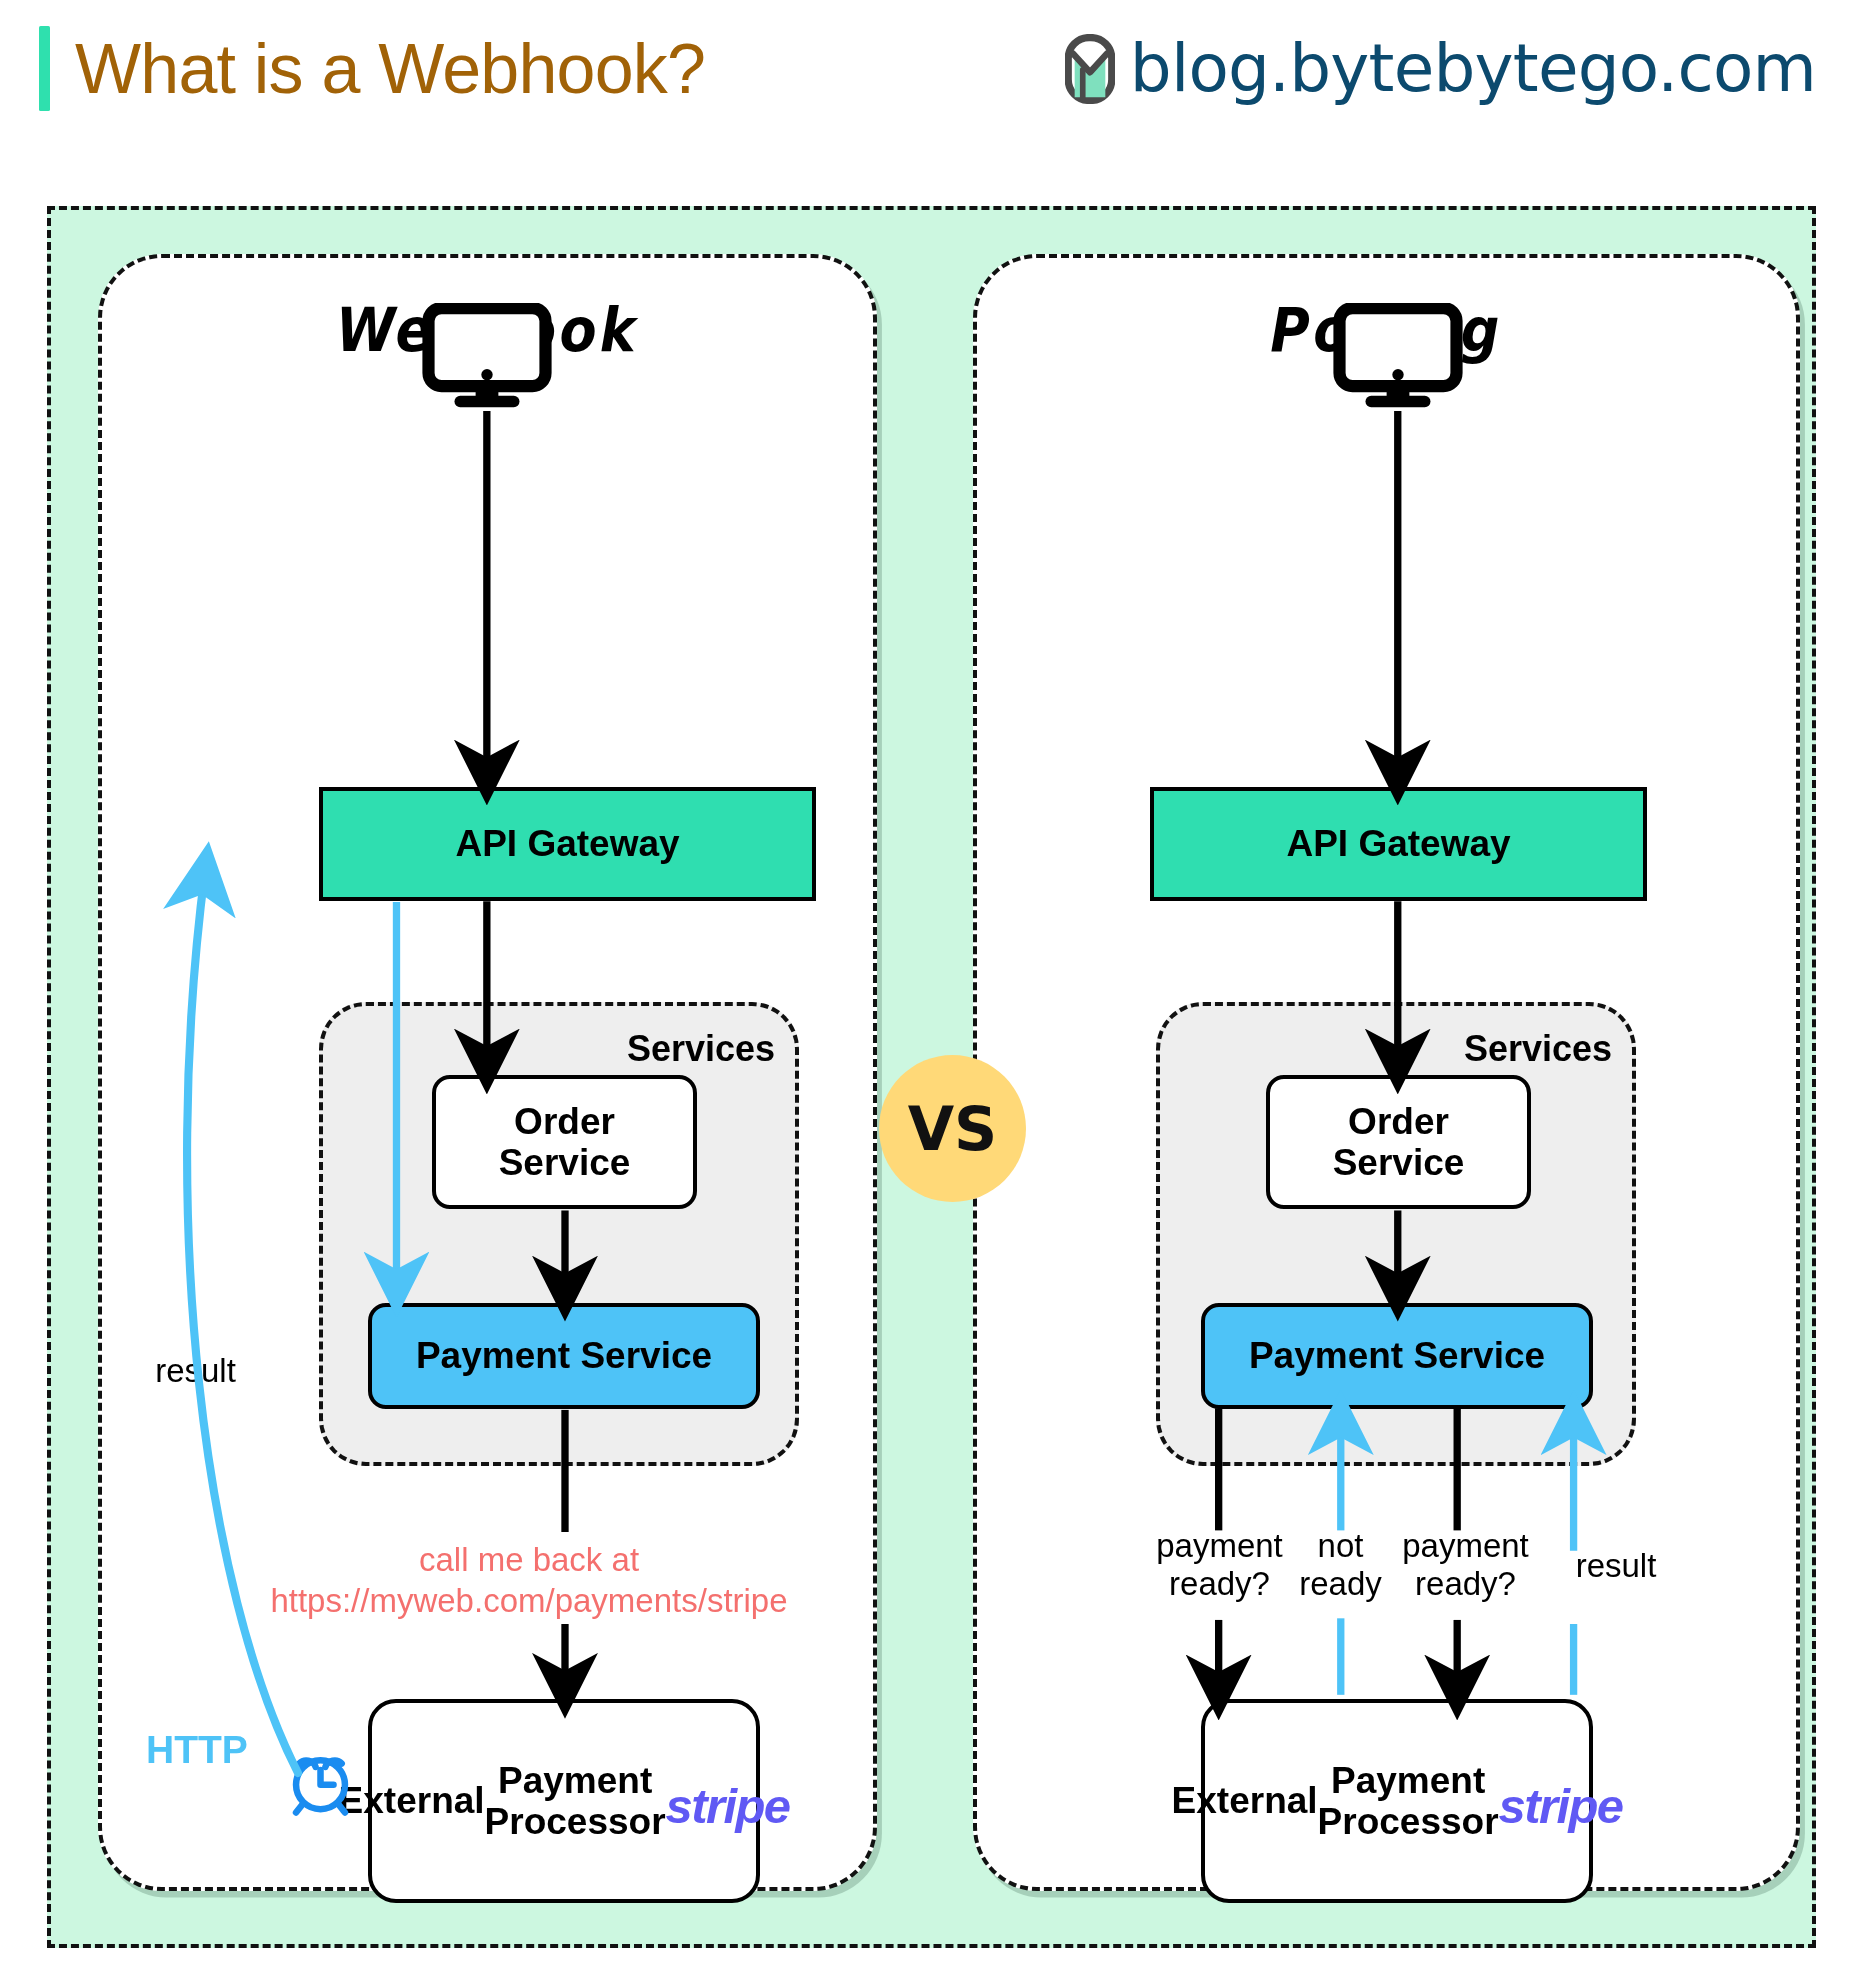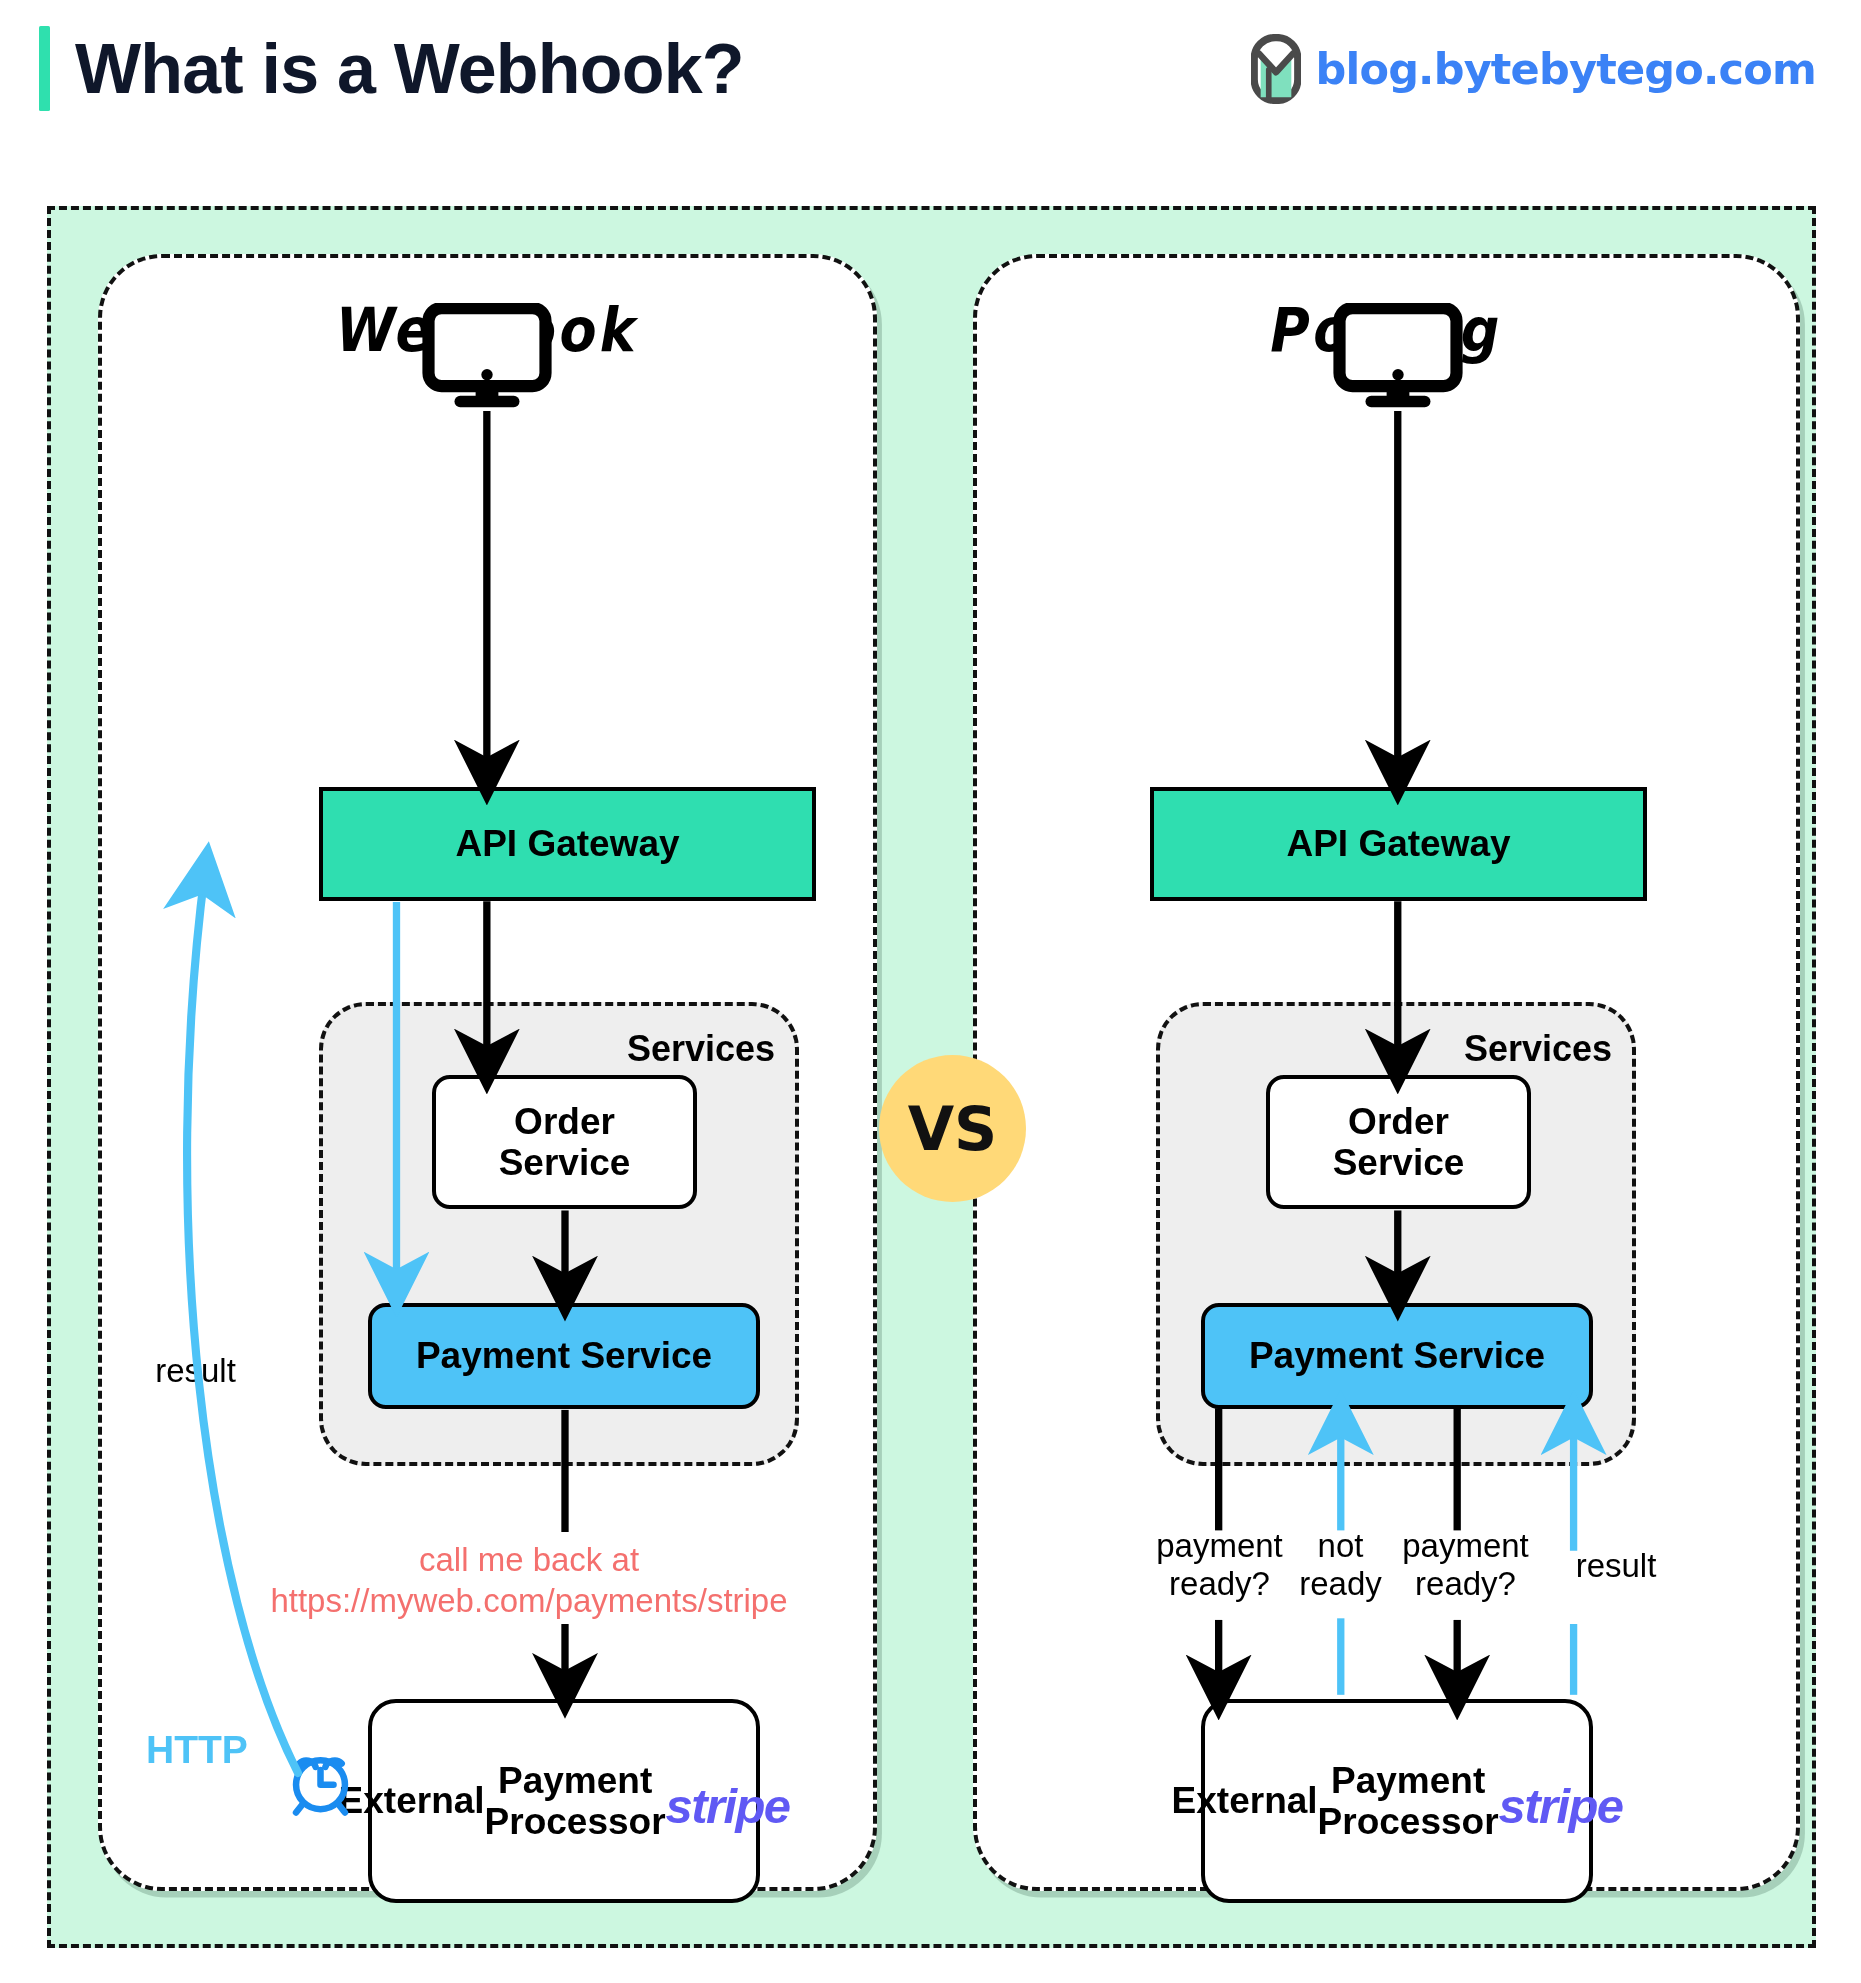--- a/index.html
+++ b/index.html
@@ -3,24 +3,24 @@
 <meta charset="utf-8">
 <style>
   html,body{margin:0;padding:0;background:#ffffff;}
   body{
     width:1861px;height:1983px;position:relative;overflow:hidden;
     font-family:"Liberation Sans", sans-serif;
   }
   
   #header{position:absolute;left:0;top:0;width:1861px;height:130px;}
   #title-accent{position:absolute;left:39px;top:26px;width:11.4px;height:85px;background:#2fe0ae;border-radius:1.6px;}
-  #page-title{position:absolute;left:75px;top:19.5px;font-size:70px;font-weight:bold;color:#0f172a;letter-spacing:-0.8px;white-space:nowrap;line-height:98px;}
+  #page-title{position:absolute;left:75px;top:19.5px;font-size:70px;font-weight:normal;color:#a16207;letter-spacing:-0.8px;white-space:nowrap;line-height:98px;}
   #brand{position:absolute;right:45px;top:28px;height:81px;display:flex;align-items:center;gap:14.7px;}
   #brand-logo{width:50px;height:70px;position:relative;}
-  #brand-text{font-size:43px;color:#3b82f6;white-space:nowrap;font-family:"DejaVu Sans", sans-serif;letter-spacing:-0.8px;font-weight:bold;}
+  #brand-text{font-size:66px;color:#0c4a6e;white-space:nowrap;font-family:"DejaVu Sans", sans-serif;letter-spacing:-0.8px;}
 
   
   #outer-frame{
     position:absolute;left:47px;top:206px;width:1769px;height:1742px;
     background:#ccf7e0;border:4.1px dashed #111;box-sizing:border-box;
   }
 
   
   .panel{
     position:absolute;background:#ffffff;border:4.1px dashed #111;

